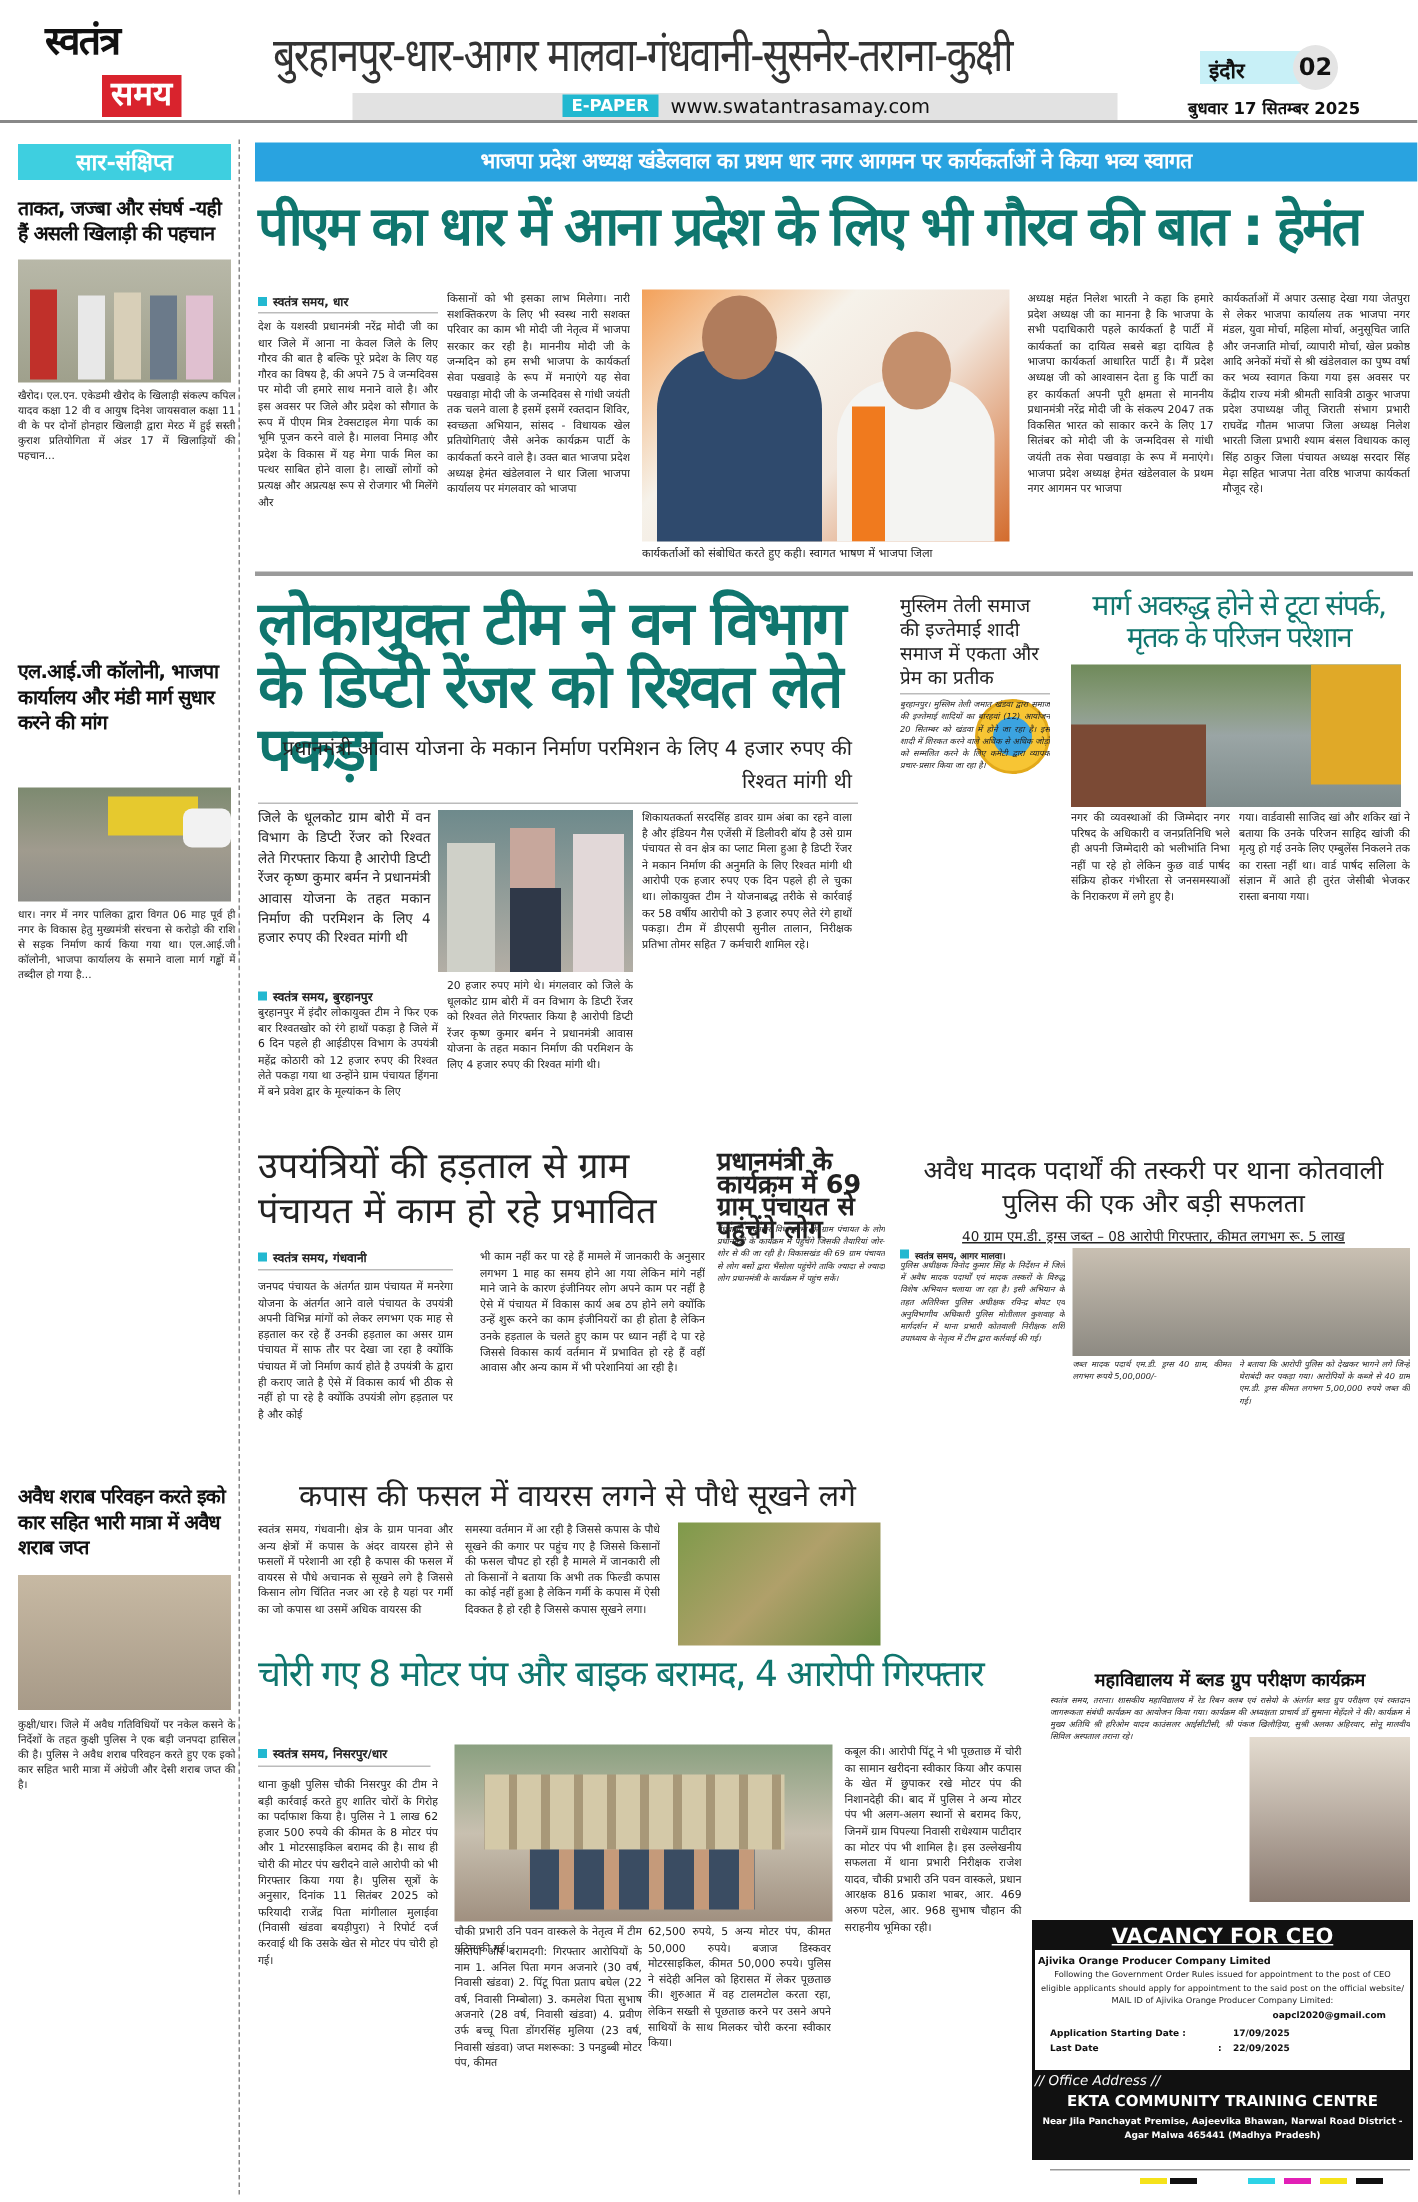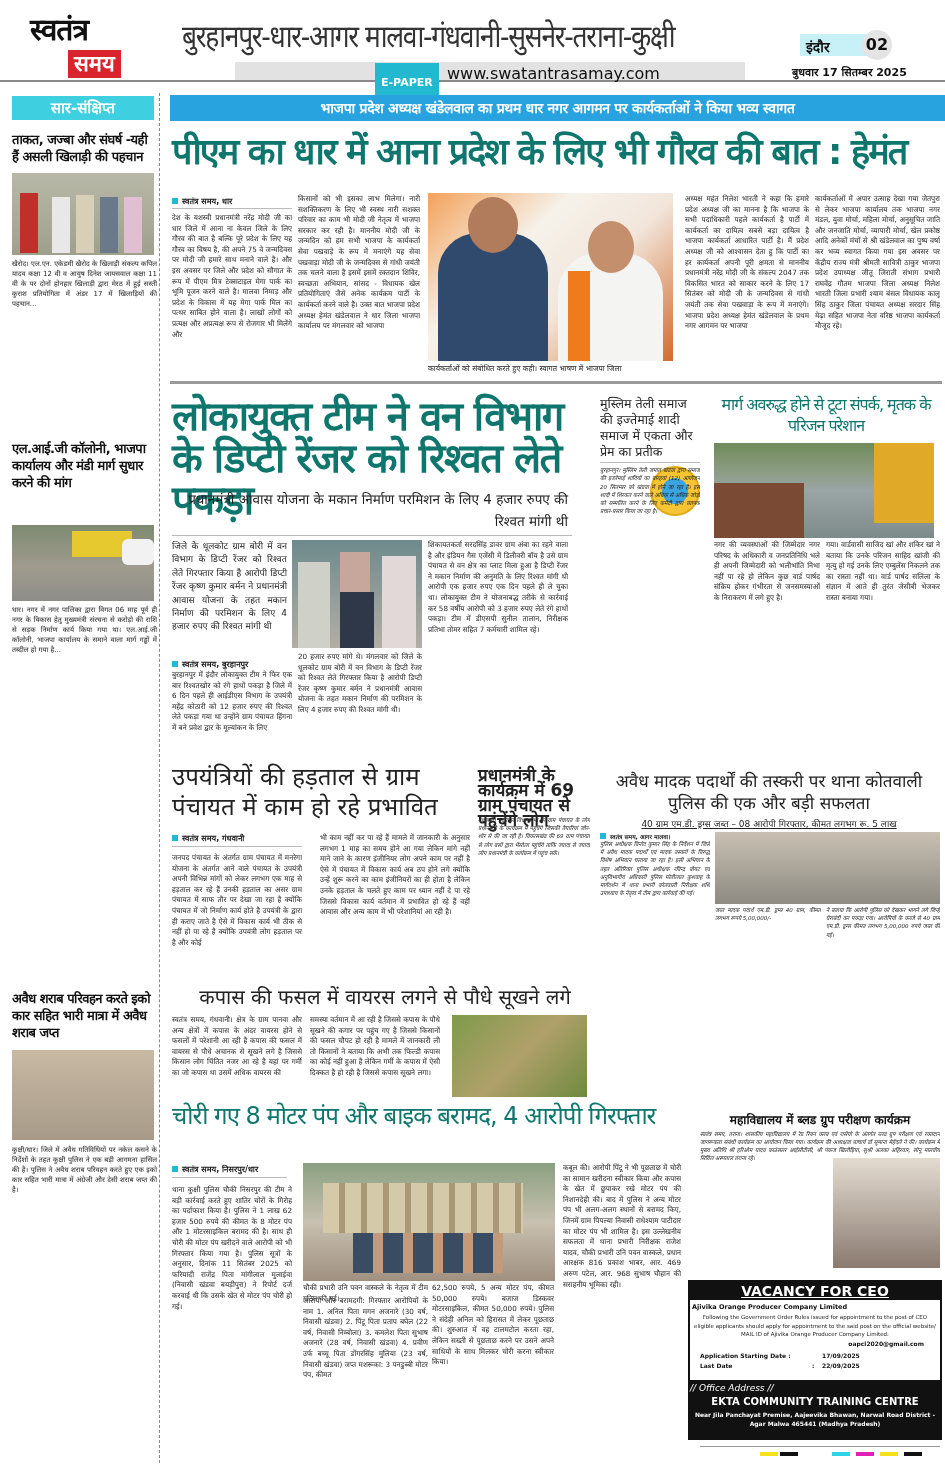--- a/index.html
+++ b/index.html
@@ -1,24 +1,24 @@
 <!DOCTYPE html>
 <html><head>
 <meta charset="utf-8">
 <style>
 *{box-sizing:border-box;margin:0;padding:0}
 body{width:945px;height:1468px;background:#fff;font-family:"DejaVu Sans",sans-serif;color:#111;position:relative;overflow:hidden}
 .abs{position:absolute}
 .masthead{left:0;top:0;width:945px;height:82px;border-bottom:2px solid #888}
-.logo-top{left:30px;top:8px;font-family:"DejaVu Serif",serif;font-weight:bold;font-size:30px;color:#111;letter-spacing:-1px}
+.logo-top{left:30px;top:8px;font-family:"DejaVu Serif",serif;font-weight:bold;font-size:26px;color:#111;letter-spacing:-1px}
 .logo-bot{left:68px;top:50px;background:#d9232d;color:#fff;font-weight:bold;font-size:22px;padding:0 6px;line-height:28px}
 .edition-title{left:182px;top:14px;font-size:31px;color:#333;font-family:"DejaVu Sans",sans-serif;letter-spacing:-1.5px;transform:scaleX(0.85);transform-origin:left}
 .url-bar{left:235px;top:62px;width:510px;height:18px;background:#e2e2e2}
-.epaper{left:375px;top:63px;background:#22b8d0;color:#fff;font-size:11px;padding:13px 6px;font-weight:bold}
-.url{left:447px;top:64px;font-size:16px;color:#111}
+.epaper{left:375px;top:63px;background:#22b8d0;color:#fff;font-size:11px;padding:1px 6px;font-weight:bold}
+.url{left:447px;top:64px;font-size:13px;color:#111}
 .city-box{left:800px;top:34px;width:75px;height:22px;background:#c8f0f7}
 .city{left:806px;top:37px;font-size:14px;font-weight:bold}
 .page-no{left:862px;top:30px;width:30px;height:30px;border-radius:50%;background:#e4e4e4;font-size:16px;font-weight:bold;text-align:center;line-height:30px}
 .date{left:792px;top:64px;font-size:11px;font-weight:bold}
 .sidebar-head{left:12px;top:96px;width:142px;height:24px;background:#3ecfe0;color:#fff;font-weight:bold;font-size:15px;text-align:center;line-height:24px}
 .vline{left:159px;top:93px;width:0;height:1370px;border-left:1px dashed #888}
 .side-h{font-weight:bold;font-size:13px;line-height:17px;color:#111;letter-spacing:-0.5px}
 .side-p{font-size:7px;line-height:10px;color:#222;text-align:justify;overflow:hidden}
 .photo{background:#8a8f7a;overflow:hidden}
 
@@ -64,21 +64,21 @@
 
 <div class="abs side-h" style="left:12px;top:440px;width:145px">एल.आई.जी कॉलोनी, भाजपा कार्यालय और मंडी मार्ग सुधार करने की मांग</div>
 <div class="abs photo" style="left:12px;top:525px;width:142px;height:76px;background:linear-gradient(#7d8a70,#a09b8e 55%,#8d8d88)">
   <div style="position:absolute;left:60px;top:6px;width:60px;height:26px;background:#e6c92e"></div>
   <div style="position:absolute;left:110px;top:14px;width:32px;height:26px;background:#f2f2f2;border-radius:6px"></div>
 </div>
 <div class="abs side-p" style="left:12px;top:605px;width:145px;height:380px">धार। नगर में नगर पालिका द्वारा विगत 06 माह पूर्व ही नगर के विकास हेतु मुख्यमंत्री संरचना से करोड़ो की राशि से सड़क निर्माण कार्य किया गया था। एल.आई.जी कॉलोनी, भाजपा कार्यालय के समाने वाला मार्ग गड्ढों में तब्दील हो गया है...</div>
 
 <div class="abs side-h" style="left:12px;top:990px;width:145px">अवैध शराब परिवहन करते इको कार सहित भारी मात्रा में अवैध शराब जप्त</div>
 <div class="abs photo" style="left:12px;top:1050px;width:142px;height:90px;background:linear-gradient(#c7b9a3,#a79a88)"></div>
-<div class="abs side-p" style="left:12px;top:1145px;width:145px;height:318px">कुक्षी/धार। जिले में अवैध गतिविधियों पर नकेल कसने के निर्देशों के तहत कुक्षी पुलिस ने एक बड़ी आगमना हासिल की है। पुलिस ने अवैध शराब परिवहन करते हुए एक इको कार सहित भारी मात्रा में अंग्रेजी और देसी शराब जप्त की है।</div>
+<div class="abs side-p" style="left:12px;top:1145px;width:145px;height:318px">कुक्षी/धार। जिले में अवैध गतिविधियों पर नकेल कसने के निर्देशों के तहत कुक्षी पुलिस ने एक बड़ी जनपदा हासिल की है। पुलिस ने अवैध शराब परिवहन करते हुए एक इको कार सहित भारी मात्रा में अंग्रेजी और देसी शराब जप्त की है।</div>
 
 <div class="abs kicker">भाजपा प्रदेश अध्यक्ष खंडेलवाल का प्रथम धार नगर आगमन पर कार्यकर्ताओं ने किया भव्य स्वागत</div>
 <div class="abs head-xl" style="left:172px;top:133px;width:770px;font-size:36px;letter-spacing:-2px">पीएम का धार में आना प्रदेश के लिए भी गौरव की बात : हेमंत</div>
 <div class="abs byline" style="left:172px;top:195px;width:120px">स्वतंत्र समय, धार</div>
 <div class="abs thin" style="left:172px;top:208px;width:120px"></div>
 <div class="abs body" style="left:172px;top:213px;width:120px;height:162px">देश के यशस्वी प्रधानमंत्री नरेंद्र मोदी जी का धार जिले में आना ना केवल जिले के लिए गौरव की बात है बल्कि पूरे प्रदेश के लिए यह गौरव का विषय है, की अपने 75 वे जन्मदिवस पर मोदी जी हमारे साथ मनाने वाले है। और इस अवसर पर जिले और प्रदेश को सौगात के रूप में पीएम मित्र टेक्सटाइल मेगा पार्क का भूमि पूजन करने वाले है। मालवा निमाड़ और प्रदेश के विकास में यह मेगा पार्क मिल का पत्थर साबित होने वाला है। लाखों लोगों को प्रत्यक्ष और अप्रत्यक्ष रूप से रोजगार भी मिलेंगे और</div>
 <div class="abs body" style="left:298px;top:194px;width:122px;height:182px">किसानों को भी इसका लाभ मिलेगा। नारी सशक्तिकरण के लिए भी स्वस्थ नारी सशक्त परिवार का काम भी मोदी जी नेतृत्व में भाजपा सरकार कर रही है। माननीय मोदी जी के जन्मदिन को हम सभी भाजपा के कार्यकर्ता सेवा पखवाड़े के रूप में मनाएंगे यह सेवा पखवाड़ा मोदी जी के जन्मदिवस से गांधी जयंती तक चलने वाला है इसमें इसमें रक्तदान शिविर, स्वच्छता अभियान, सांसद - विधायक खेल प्रतियोगिताएं जैसे अनेक कार्यक्रम पार्टी के कार्यकर्ता करने वाले है। उक्त बात भाजपा प्रदेश अध्यक्ष हेमंत खंडेलवाल ने धार जिला भाजपा कार्यालय पर मंगलवार को भाजपा</div>
 <div class="abs photo" style="left:428px;top:193px;width:245px;height:168px;background:linear-gradient(135deg,#f3a15a 0%,#f6f2ea 35%,#f2e6dc 60%,#d36b2c 100%)">
   <div style="position:absolute;left:10px;top:40px;width:110px;height:130px;background:#2f4a6d;border-radius:40px 40px 0 0"></div>
   <div style="position:absolute;left:40px;top:4px;width:50px;height:56px;background:#b07c5c;border-radius:50%"></div>
@@ -107,21 +107,21 @@
 <div class="abs body" style="left:298px;top:652px;width:124px;height:98px">20 हजार रुपए मांगे थे। मंगलवार को जिले के धूलकोट ग्राम बोरी में वन विभाग के डिप्टी रेंजर को रिश्वत लेते गिरफ्तार किया है आरोपी डिप्टी रेंजर कृष्ण कुमार बर्मन ने प्रधानमंत्री आवास योजना के तहत मकान निर्माण की परमिशन के लिए 4 हजार रुपए की रिश्वत मांगी थी।</div>
 <div class="abs body" style="left:428px;top:540px;width:140px;height:210px">शिकायतकर्ता सरदसिंह डावर ग्राम अंबा का रहने वाला है और इंडियन गैस एजेंसी में डिलीवरी बॉय है उसे ग्राम पंचायत से वन क्षेत्र का प्लाट मिला हुआ है डिप्टी रेंजर ने मकान निर्माण की अनुमति के लिए रिश्वत मांगी थी आरोपी एक हजार रुपए एक दिन पहले ही ले चुका था। लोकायुक्त टीम ने योजनाबद्ध तरीके से कार्रवाई कर 58 वर्षीय आरोपी को 3 हजार रुपए लेते रंगे हाथों पकड़ा। टीम में डीएसपी सुनील तालान, निरीक्षक प्रतिभा तोमर सहित 7 कर्मचारी शामिल रहे।</div>
 
 <div class="abs" style="left:600px;top:396px;width:100px;font-size:12.5px;line-height:16px;color:#222">मुस्लिम तेली समाज की इज्तेमाई शादी समाज में एकता और प्रेम का प्रतीक</div>
 <div class="abs thin" style="left:600px;top:462px;width:100px"></div>
 <div class="abs" style="left:650px;top:466px;width:50px;height:50px;border-radius:50%;background:#f7c534;border:2px solid #e2a91a">
   <div style="position:absolute;left:10px;top:10px;width:26px;height:26px;border-radius:50%;background:#3ba3e0"></div>
 </div>
 <div class="abs body" style="left:600px;top:466px;width:100px;height:284px;font-size:5.5px;line-height:8.3px;font-style:italic">बुरहानपुर। मुस्लिम तेली जमात खंडवा द्वारा समाज की इज्तेमाई शादियों का बारहवां (12) आयोजन 20 सितम्बर को खंडवा में होने जा रहा है। इस शादी में शिरकत करने वाले अधिक से अधिक जोड़ों को सम्मलित करने के लिए कमेटी द्वारा व्यापक प्रचार-प्रसार किया जा रहा है।</div>
 
-<div class="abs head-xl" style="left:712px;top:394px;width:228px;font-size:16px;line-height:21px;text-align:center;font-weight:normal">मार्ग अवरुद्ध होने से टूटा संपर्क, मृतक के परिजन परेशान</div>
+<div class="abs head-xl" style="left:712px;top:394px;width:228px;font-size:19px;line-height:21px;text-align:center;font-weight:normal">मार्ग अवरुद्ध होने से टूटा संपर्क, मृतक के परिजन परेशान</div>
 <div class="abs photo" style="left:714px;top:443px;width:220px;height:95px;background:linear-gradient(#6f8a5a 0%,#8a9c80 28%,#9aa5a5 50%,#7e8b8b 100%)">
   <div style="position:absolute;left:0;top:40px;width:90px;height:55px;background:#7b4a35"></div>
   <div style="position:absolute;left:160px;top:0;width:60px;height:80px;background:#e0a928"></div>
 </div>
 <div class="abs body" style="left:714px;top:540px;width:106px;height:210px">नगर की व्यवस्थाओं की जिम्मेदार नगर परिषद के अधिकारी व जनप्रतिनिधि भले ही अपनी जिम्मेदारी को भलीभांति निभा नहीं पा रहे हो लेकिन कुछ वार्ड पार्षद संक्रिय होकर गंभीरता से जनसमस्याओं के निराकरण में लगे हुए है।</div>
 <div class="abs body" style="left:826px;top:540px;width:114px;height:210px">गया। वार्डवासी साजिद खां और शकिर खां ने बताया कि उनके परिजन साहिद खांजी की मृत्यु हो गई उनके लिए एम्बुलेंस निकलने तक का रास्ता नहीं था। वार्ड पार्षद सलिला के संज्ञान में आते ही तुरंत जेसीबी भेजकर रास्ता बनाया गया।</div>
 
 <div class="abs" style="left:172px;top:762px;width:300px;font-size:24px;line-height:30px;color:#222">उपयंत्रियों की हड़ताल से ग्राम पंचायत में काम हो रहे प्रभावित</div>
 <div class="abs byline" style="left:172px;top:832px;width:130px">स्वतंत्र समय, गंधवानी</div>
 <div class="abs thin" style="left:172px;top:846px;width:130px"></div>

